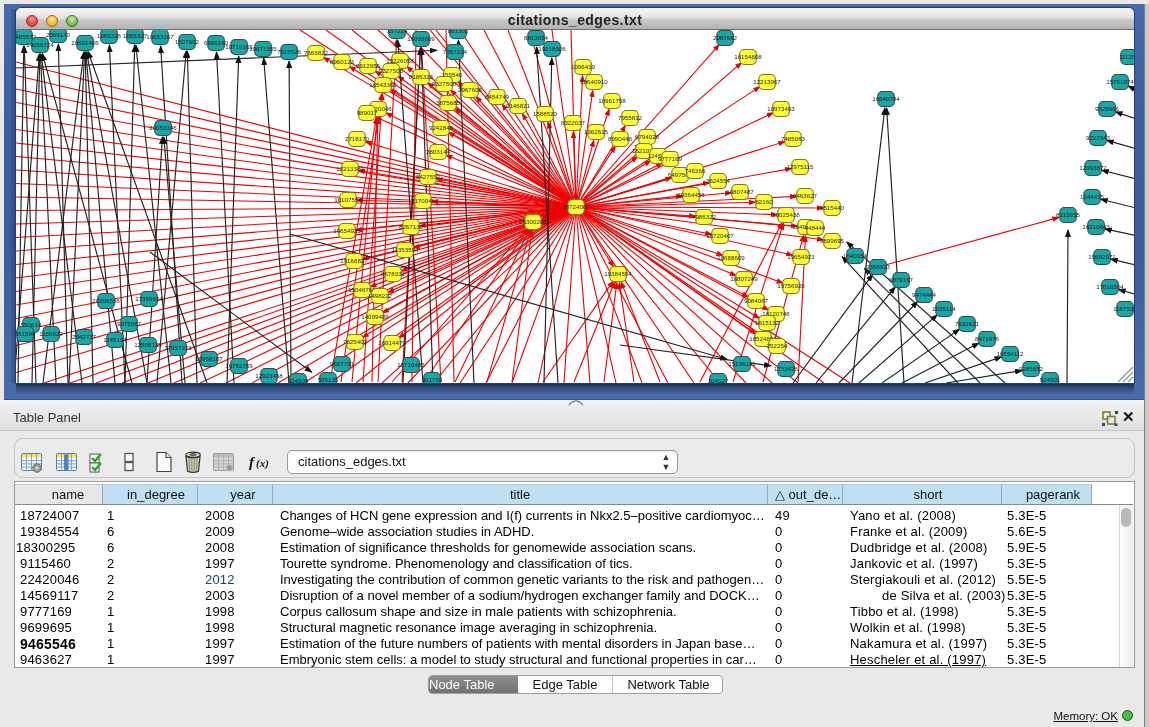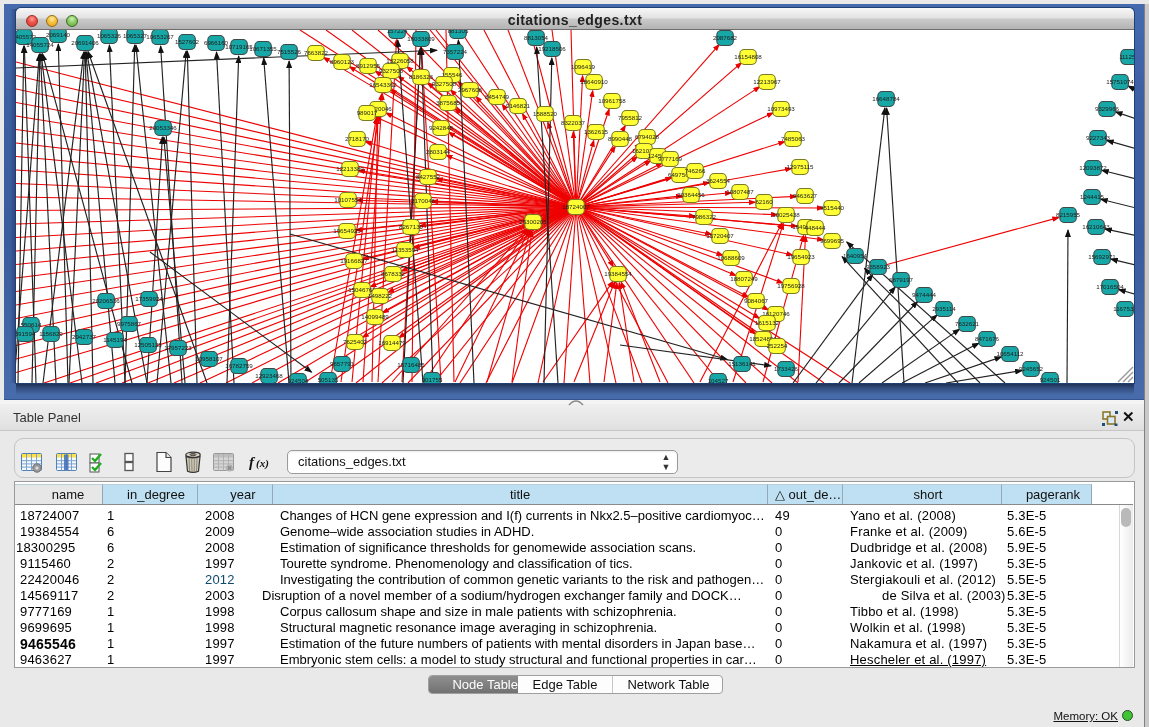--- a/index.html
+++ b/index.html
@@ -675,21 +675,21 @@
 <div style="position:absolute;left:20px;top:572.0px;font-size:13px;letter-spacing:0.2px;line-height:16px;color:#000;white-space:nowrap;">22420046</div>
 <div style="position:absolute;left:107px;top:572.0px;font-size:13px;letter-spacing:0.2px;line-height:16px;color:#000;white-space:nowrap;">2</div>
 <div style="position:absolute;left:205px;top:572.0px;font-size:13px;letter-spacing:0.2px;line-height:16px;color:#0c4a6e;white-space:nowrap;">2012</div>
 <div style="position:absolute;left:280px;top:572.0px;font-size:13px;letter-spacing:0.2px;line-height:16px;color:#000;white-space:nowrap; width:488px;overflow:hidden;letter-spacing:0;">Investigating the contribution of common genetic variants to the risk and pathogen…</div>
 <div style="position:absolute;left:775px;top:572.0px;font-size:13px;letter-spacing:0.2px;line-height:16px;color:#000;white-space:nowrap;">0</div>
 <div style="position:absolute;left:850px;top:572.0px;font-size:13px;letter-spacing:0.2px;line-height:16px;color:#000;white-space:nowrap;">Stergiakouli et al. (2012)</div>
 <div style="position:absolute;left:1007px;top:572.0px;font-size:13px;letter-spacing:0.2px;line-height:16px;color:#000;white-space:nowrap;">5.5E-5</div>
 <div style="position:absolute;left:20px;top:588.0px;font-size:13px;letter-spacing:0.2px;line-height:16px;color:#000;white-space:nowrap;">14569117</div>
 <div style="position:absolute;left:107px;top:588.0px;font-size:13px;letter-spacing:0.2px;line-height:16px;color:#000;white-space:nowrap;">2</div>
 <div style="position:absolute;left:205px;top:588.0px;font-size:13px;letter-spacing:0.2px;line-height:16px;color:#000;white-space:nowrap;">2003</div>
-<div style="position:absolute;left:262px;top:588.0px;font-size:13px;letter-spacing:0.2px;line-height:16px;color:#000;white-space:nowrap; width:488px;overflow:hidden;letter-spacing:0;">Disruption of a novel member of a sodium/hydrogen exchanger family and DOCK…</div>
+<div style="position:absolute;left:280px;top:588.0px;font-size:13px;letter-spacing:0.2px;line-height:16px;color:#000;white-space:nowrap; width:488px;overflow:hidden;letter-spacing:0;">Disruption of a novel member of a sodium/hydrogen exchanger family and DOCK…</div>
 <div style="position:absolute;left:775px;top:588.0px;font-size:13px;letter-spacing:0.2px;line-height:16px;color:#000;white-space:nowrap;">0</div>
 <div style="position:absolute;left:850px;top:588.0px;font-size:13px;letter-spacing:0.2px;line-height:16px;color:#000;white-space:nowrap;margin-left:32px;">de Silva et al. (2003)</div>
 <div style="position:absolute;left:1007px;top:588.0px;font-size:13px;letter-spacing:0.2px;line-height:16px;color:#000;white-space:nowrap;">5.3E-5</div>
 <div style="position:absolute;left:20px;top:604.0px;font-size:13px;letter-spacing:0.2px;line-height:16px;color:#000;white-space:nowrap;">9777169</div>
 <div style="position:absolute;left:107px;top:604.0px;font-size:13px;letter-spacing:0.2px;line-height:16px;color:#000;white-space:nowrap;">1</div>
 <div style="position:absolute;left:205px;top:604.0px;font-size:13px;letter-spacing:0.2px;line-height:16px;color:#000;white-space:nowrap;">1998</div>
 <div style="position:absolute;left:280px;top:604.0px;font-size:13px;letter-spacing:0.2px;line-height:16px;color:#000;white-space:nowrap; width:488px;overflow:hidden;letter-spacing:0;">Corpus callosum shape and size in male patients with schizophrenia.</div>
 <div style="position:absolute;left:775px;top:604.0px;font-size:13px;letter-spacing:0.2px;line-height:16px;color:#000;white-space:nowrap;">0</div>
 <div style="position:absolute;left:850px;top:604.0px;font-size:13px;letter-spacing:0.2px;line-height:16px;color:#000;white-space:nowrap;">Tibbo et al. (1998)</div>
 <div style="position:absolute;left:1007px;top:604.0px;font-size:13px;letter-spacing:0.2px;line-height:16px;color:#000;white-space:nowrap;">5.3E-5</div>
@@ -712,19 +712,19 @@
 <div style="position:absolute;left:205px;top:652.0px;font-size:13px;letter-spacing:0.2px;line-height:16px;color:#000;white-space:nowrap;">1997</div>
 <div style="position:absolute;left:280px;top:652.0px;font-size:13px;letter-spacing:0.2px;line-height:16px;color:#000;white-space:nowrap; width:488px;overflow:hidden;letter-spacing:0;">Embryonic stem cells: a model to study structural and functional properties in car…</div>
 <div style="position:absolute;left:775px;top:652.0px;font-size:13px;letter-spacing:0.2px;line-height:16px;color:#000;white-space:nowrap;">0</div>
 <div style="position:absolute;left:850px;top:652.0px;font-size:13px;letter-spacing:0.2px;line-height:16px;color:#000;white-space:nowrap;text-decoration:underline;">Hescheler et al. (1997)</div>
 <div style="position:absolute;left:1007px;top:652.0px;font-size:13px;letter-spacing:0.2px;line-height:16px;color:#000;white-space:nowrap;">5.3E-5</div>
 
 <div class="abs" style="left:1119px;top:505px;width:14px;height:162px;background:linear-gradient(90deg,#ffffff,#ececec);border-left:1px solid #d8d8d8;"></div>
 <div class="abs" style="left:1121px;top:508px;width:10px;height:19px;background:#b9b9b9;border-radius:5px;"></div>
 
 <div class="abs" style="left:428px;top:675px;width:295px;height:19px;background:#fdfdfd;border:1px solid #9f9f9f;border-radius:4px;overflow:hidden;">
-  <div class="abs" style="left:0;top:0;width:89px;height:19px;background:linear-gradient(180deg,#8f8f8f,#6e6e6e);color:#fff;font-size:13px;text-align:right;line-height:18px;">Node Table</div>
+  <div class="abs" style="left:0;top:0;width:89px;height:19px;background:linear-gradient(180deg,#8f8f8f,#6e6e6e);color:#fff;font-size:13px;text-align:left;line-height:18px;">Node Table</div>
   <div class="abs" style="left:89px;top:0;width:95px;height:19px;color:#111;font-size:13px;text-align:center;line-height:18px;border-right:1px solid #c6c6c6;">Edge Table</div>
   <div class="abs" style="left:184px;top:0;width:111px;height:19px;color:#111;font-size:13px;text-align:center;line-height:18px;">Network Table</div>
 </div>
 
 <div class="abs" style="left:1028px;top:710px;width:90px;text-align:right;font-size:11.5px;color:#111;text-decoration:underline;">Memory: OK</div>
 <div class="abs" style="left:1122px;top:710px;width:11px;height:11px;border-radius:50%;background:#3ec435;border:1px solid #2a4a2a;"></div>
 
 </body></html>

